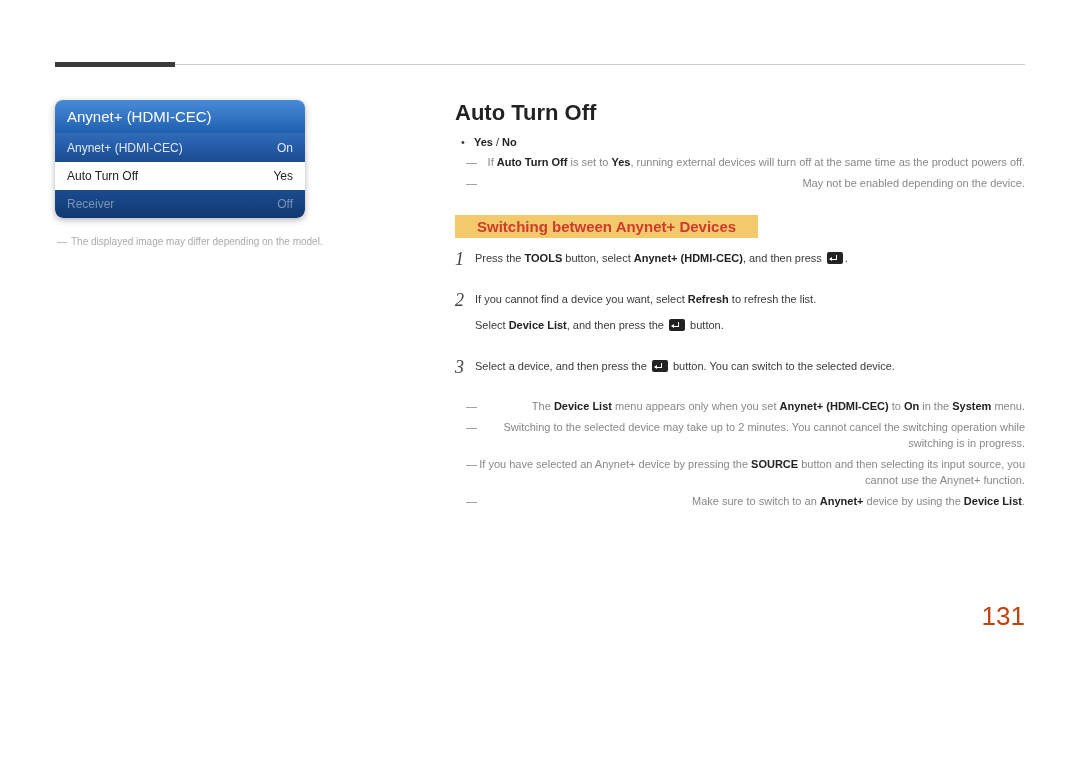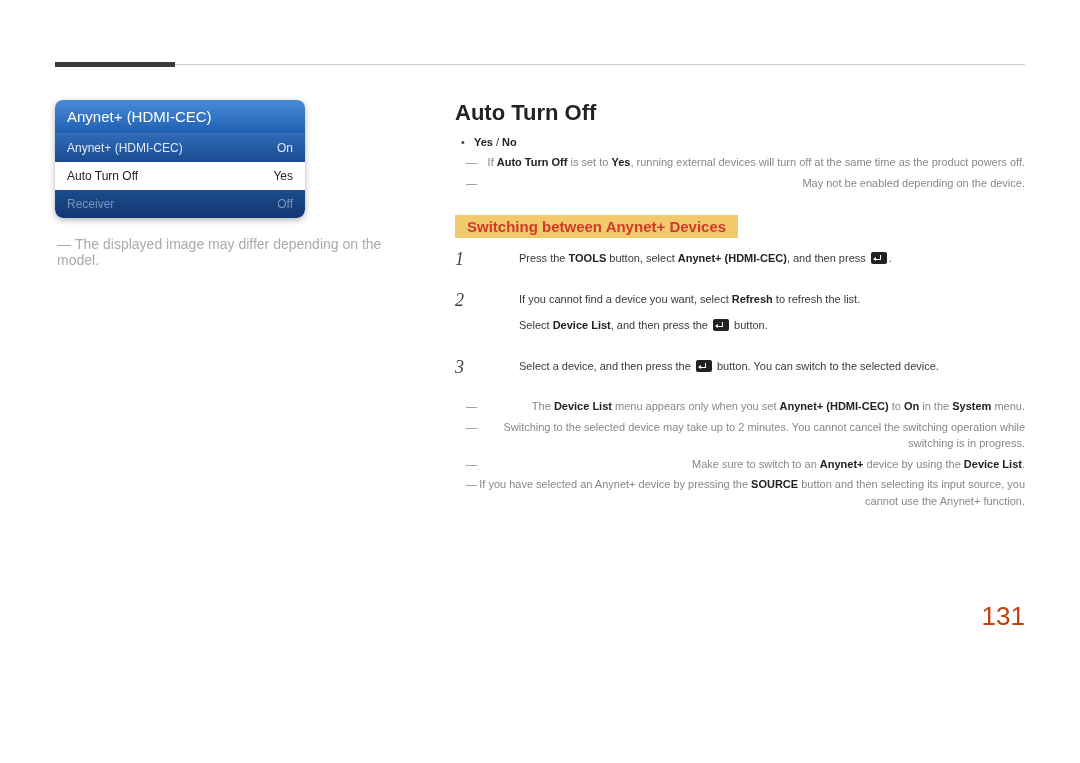--- a/index.html
+++ b/index.html
@@ -76,21 +76,21 @@
     color: #222;
     font-weight: 500;
   }
   .ui-row.disabled-dark {
     background: linear-gradient(to bottom, #1a4c90 0%, #123870 100%);
     color: #7a94b8;
     border-radius: 0 0 8px 8px;
     text-align: right;
   }
   .caption {
-    font-size: 14px;
+    font-size: 10px;
     color: #aaa;
     margin-top: 18px;
     padding-left: 2px;
   }
   .caption .dash { margin-right: 4px; }
   
   h2.section {
     font-size: 22px;
     font-weight: bold;
     color: #222;
@@ -129,42 +129,42 @@
     display: inline-block;
     width: calc(100% - 22px);
     vertical-align: top;
   }
   .subheading {
     display: inline-block;
     background: #f2c96b;
     color: #d13a2e;
     font-size: 15px;
     font-weight: bold;
-    padding: 3px 12px;
+    padding: 3px 22px;
     margin-top: 20px;
     margin-bottom: 12px;
   }
   .step-row {
     display: flex;
     margin-bottom: 14px;
     font-size: 11px;
     line-height: 1.5;
   }
   .step-num {
     width: 20px;
     flex-shrink: 0;
     font-size: 18px;
     font-family: Georgia, 'Times New Roman', serif;
     color: #444;
     font-style: italic;
     font-weight: 500;
     line-height: 1;
   }
   .step-body { flex: 1; }
-  .step-body p { margin-bottom: 10px; margin-left: 44px; }
+  .step-body p { margin-bottom: 10px; }
   .icon-enter {
     display: inline-block;
     width: 16px;
     height: 12px;
     background: #222;
     border-radius: 2px;
     vertical-align: -2px;
     position: relative;
     margin: 0 2px;
   }
@@ -257,19 +257,19 @@
             <div class="step-num">3</div>
             <div class="step-body">
               <p><span>Select a device, and then press the </span><span class="icon-enter"></span><span> button. You can switch to the selected device.</span></p>
             </div>
           </div>
         </div>
 
       <div id="notes-bottom">
           <div class="note-line"><span class="note-dash">―</span><span class="note-body"><span>The </span><span class="red bold">Device List</span><span> menu appears only when you set </span><span class="red bold">Anynet+ (HDMI-CEC)</span><span> to </span><span class="red bold">On</span><span> in the </span><span class="red bold">System</span><span> menu.</span></span></div>
           <div class="note-line"><span class="note-dash">―</span><span class="note-body"><span>Switching to the selected device may take up to 2 minutes. You cannot cancel the switching operation while switching is in progress.</span></span></div>
+          <div class="note-line"><span class="note-dash">―</span><span class="note-body"><span>If you have selected an Anynet+ device by pressing the </span><span class="bold">SOURCE</span><span> button and then selecting its input source, you cannot use the Anynet+ function.</span></span></div>
           <div class="note-line"><span class="note-dash">―</span><span class="note-body"><span>Make sure to switch to an </span><span class="red bold">Anynet+</span><span> device by using the </span><span class="red bold">Device List</span><span>.</span></span></div>
-          <div class="note-line"><span class="note-dash">―</span><span class="note-body"><span>If you have selected an Anynet+ device by pressing the </span><span class="bold">SOURCE</span><span> button and then selecting its input source, you cannot use the Anynet+ function.</span></span></div>
         </div>
     </div>
   </div>
   <div class="page-num">131</div>
 </div>
 
 </body></html>

